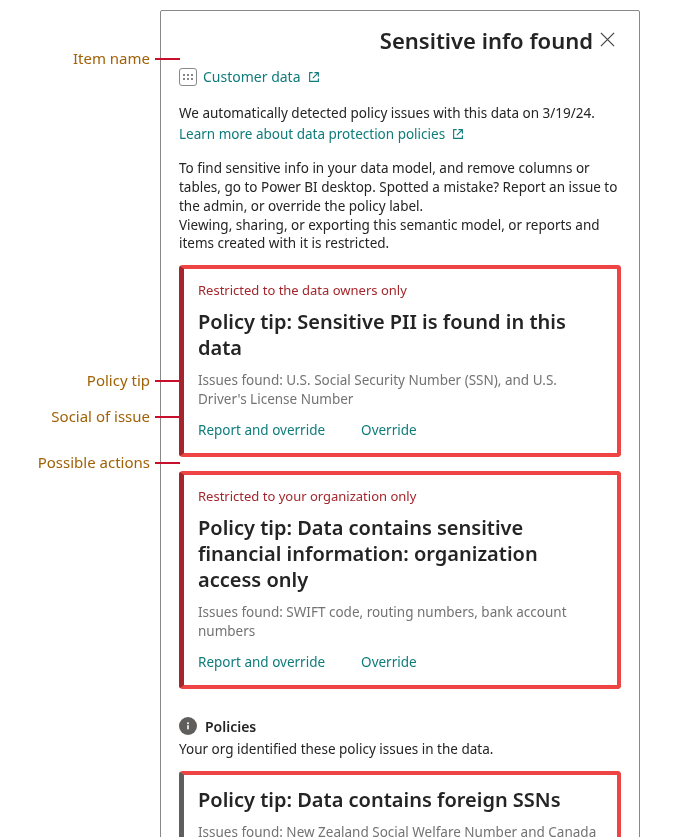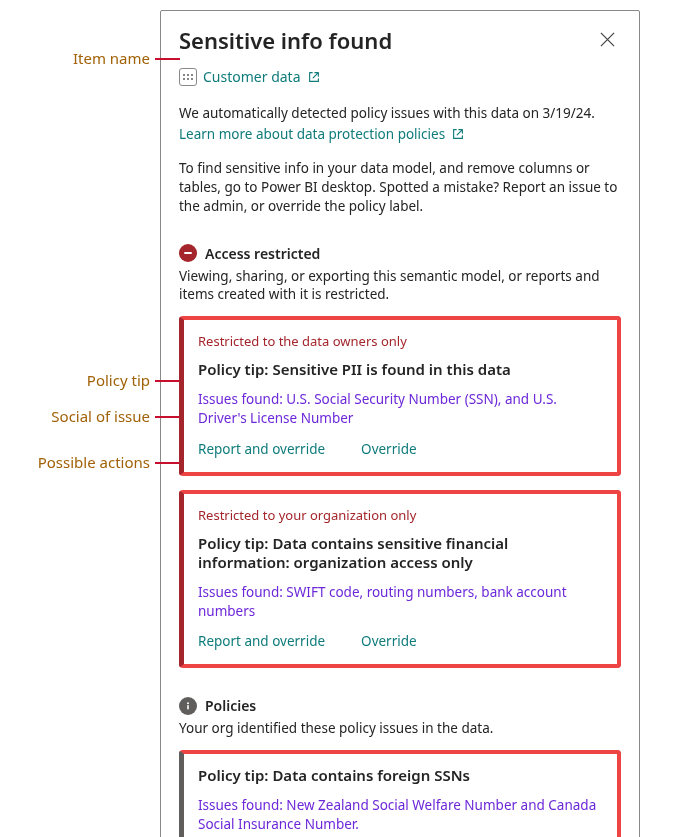--- a/index.html
+++ b/index.html
@@ -35,21 +35,21 @@
     .dialog {
       width: 480px;
       border: 1px solid #8a8886;
       border-radius: 2px;
       padding: 14px 18px 18px 18px;
       background: #fff;
     }
     .dialog-header {
       display: flex;
       align-items: flex-start;
-      justify-content: space-between;
+      justify-content: flex-end;
     }
     .dialog-title {
       font-size: 22px;
       font-weight: 600;
       color: #242424;
     }
     .close-btn {
       background: none;
       border: none;
       width: 28px;
@@ -150,28 +150,28 @@
     }
     .policy-card.red { border-left: 5px solid #a4262c; }
     .policy-card.gray { border-left: 5px solid #605e5c; }
     .restriction-label {
       color: #a4262c;
       font-size: 13px;
       margin-bottom: 10px;
     }
     .policy-tip-title {
       font-weight: 600;
-      font-size: 15px;
+      font-size: 20px;
       color: #242424;
       line-height: 1.3;
       margin-bottom: 10px;
     }
     .issues-text {
       font-size: 13.5px;
-      color: #6d28d9;
+      color: #737373;
       line-height: 1.4;
       margin-bottom: 12px;
     }
     .card-actions {
       display: flex;
       gap: 36px;
     }
     .action-link {
       color: #0f7b7b;
       font-size: 13.5px;
@@ -225,28 +225,20 @@
   <p class="intro-text">We automatically detected policy issues with this data on 3/19/24.</p>
   <a href="#" class="learn-more-link">
     <span>Learn more about data protection policies</span>
     <svg class="external-icon" viewBox="0 0 16 16">
         <path d="M6 3 H3 V13 H13 V10 M9 3 H13 V7 M13 3 L7 9" stroke="#0f7b7b" stroke-width="1.3" fill="none" stroke-linecap="round" stroke-linejoin="round"></path>
       </svg>
   </a>
 
   <p class="guidance-text">To find sensitive info in your data model, and remove columns or tables, go to Power BI desktop. Spotted a mistake? Report an issue to the admin, or override the policy label.</p>
 
-  <div class="section-header">
-    <span class="badge-circle badge-restricted">
-      <svg viewBox="0 0 10 10">
-          <rect x="1" y="4" width="8" height="2" rx="1"></rect>
-        </svg>
-    </span>
-    <span class="section-title">Access restricted</span>
-  </div>
   <p class="section-desc">Viewing, sharing, or exporting this semantic model, or reports and items created with it is restricted.</p>
 
   <div class="policy-card red">
     <div class="restriction-label">Restricted to the data owners only</div>
     <div class="policy-tip-title">Policy tip: Sensitive PII is found in this data</div>
     <div class="issues-text">Issues found: U.S. Social Security Number (SSN), and U.S. Driver's License Number</div>
     <div class="card-actions">
       <button class="action-link">Report and override</button>
       <button class="action-link">Override</button>
     </div>

